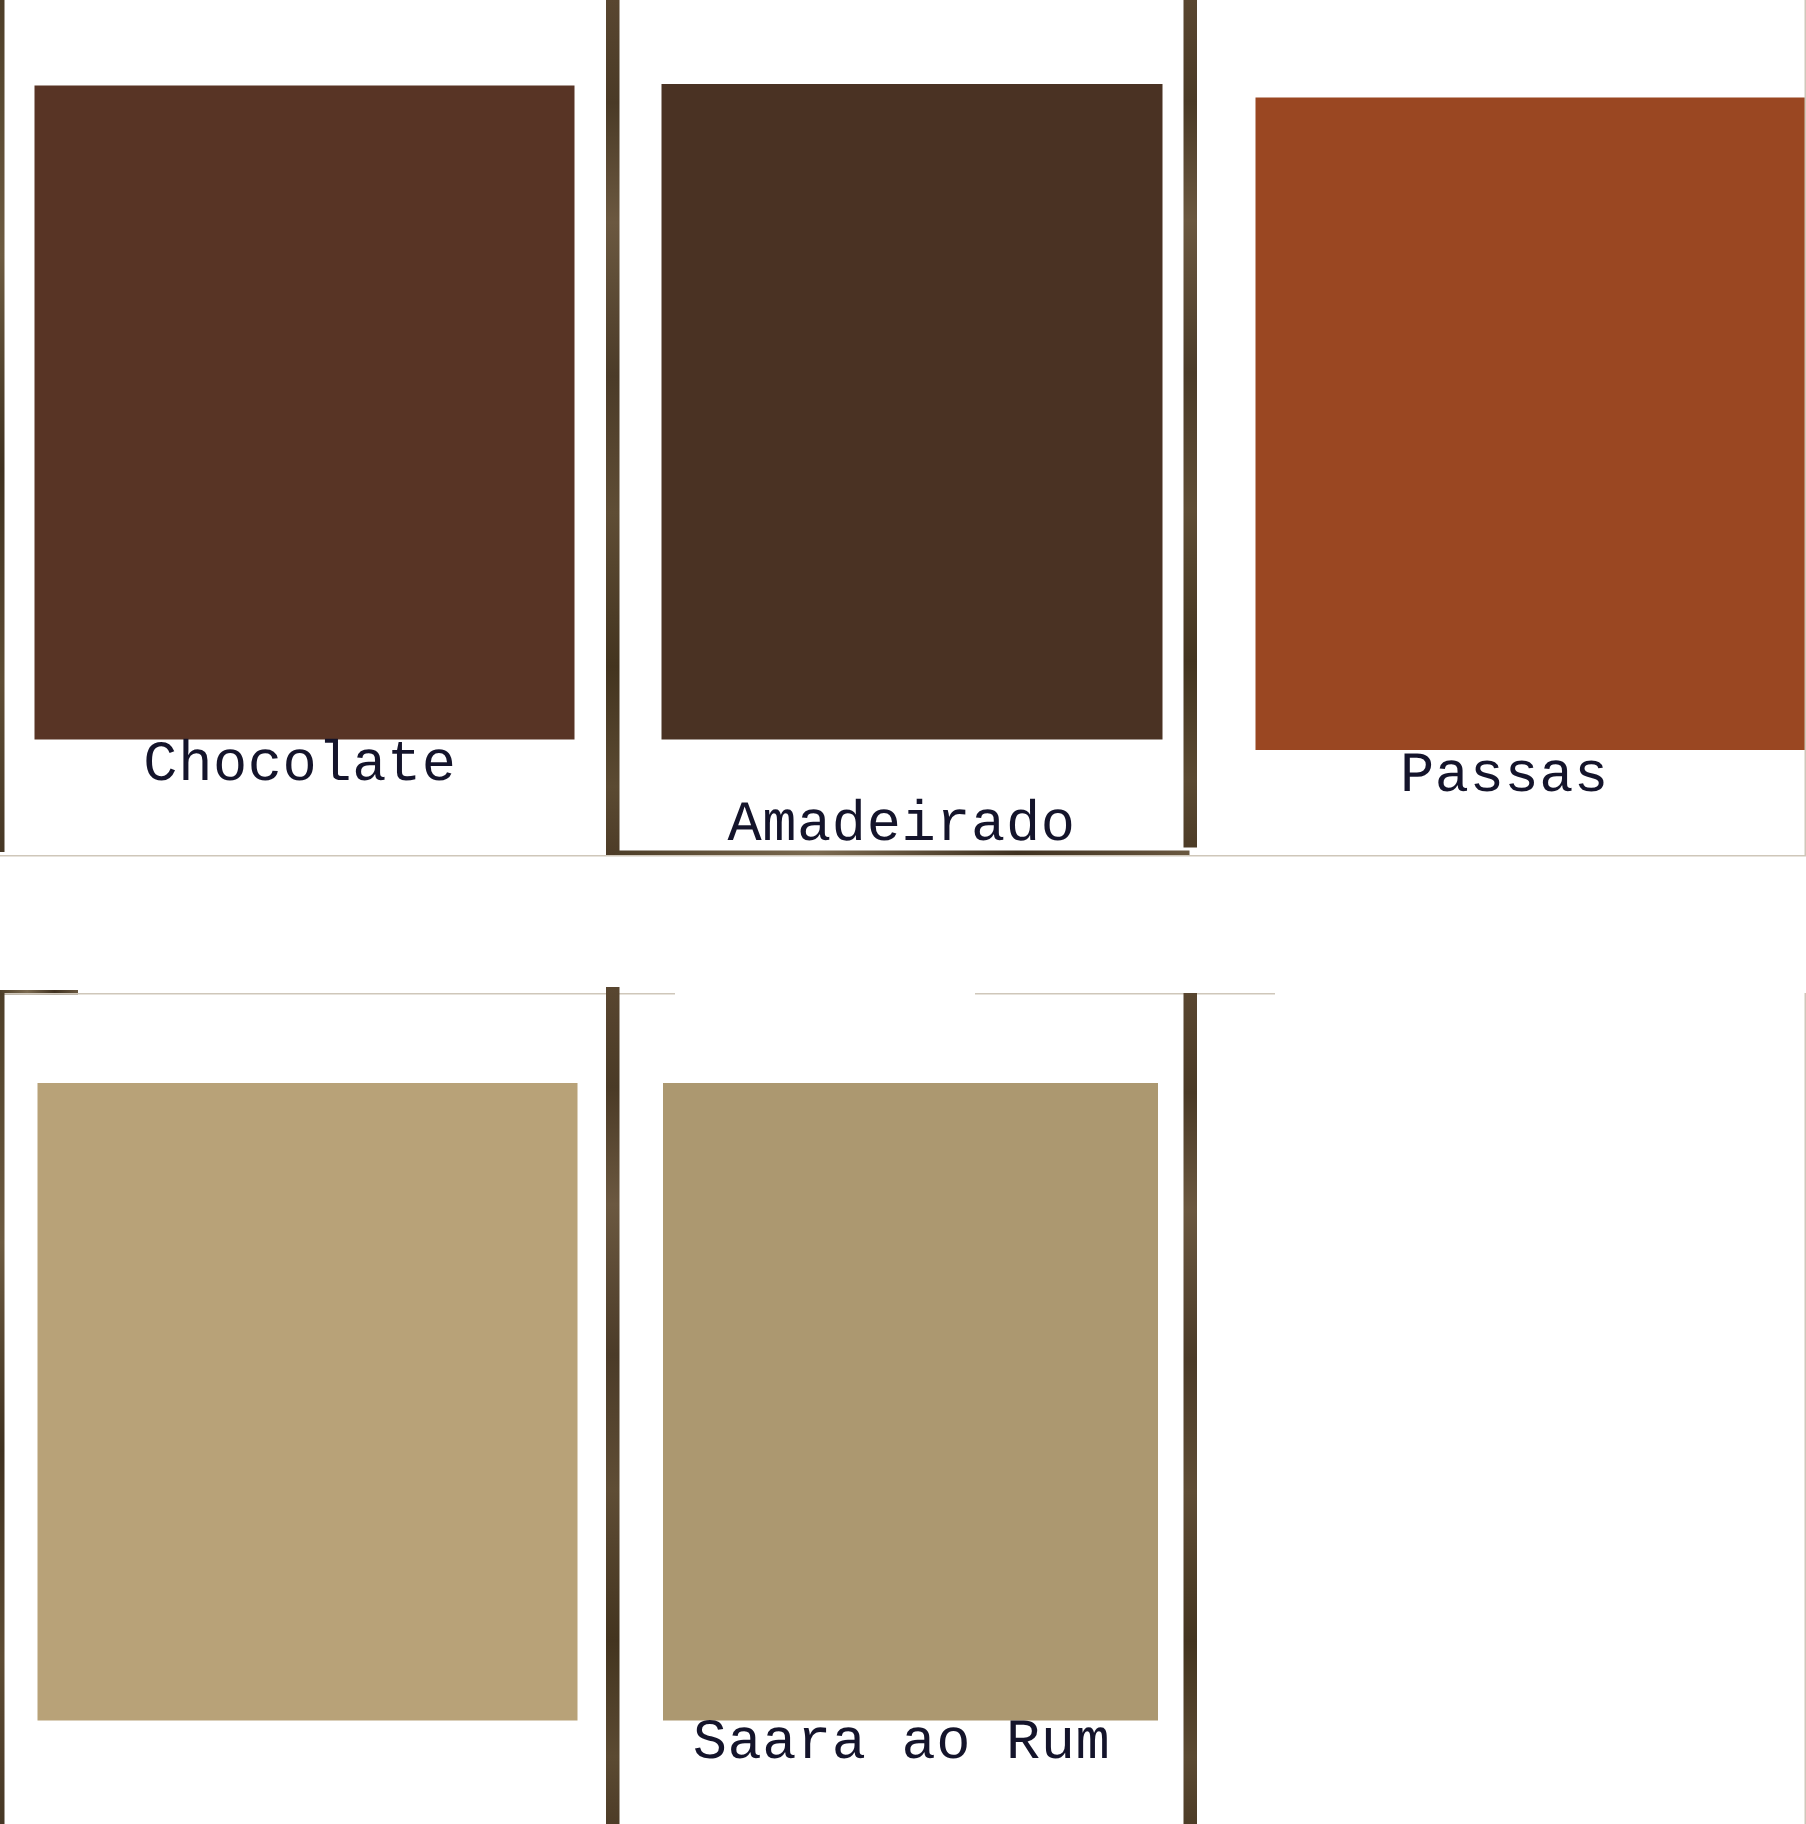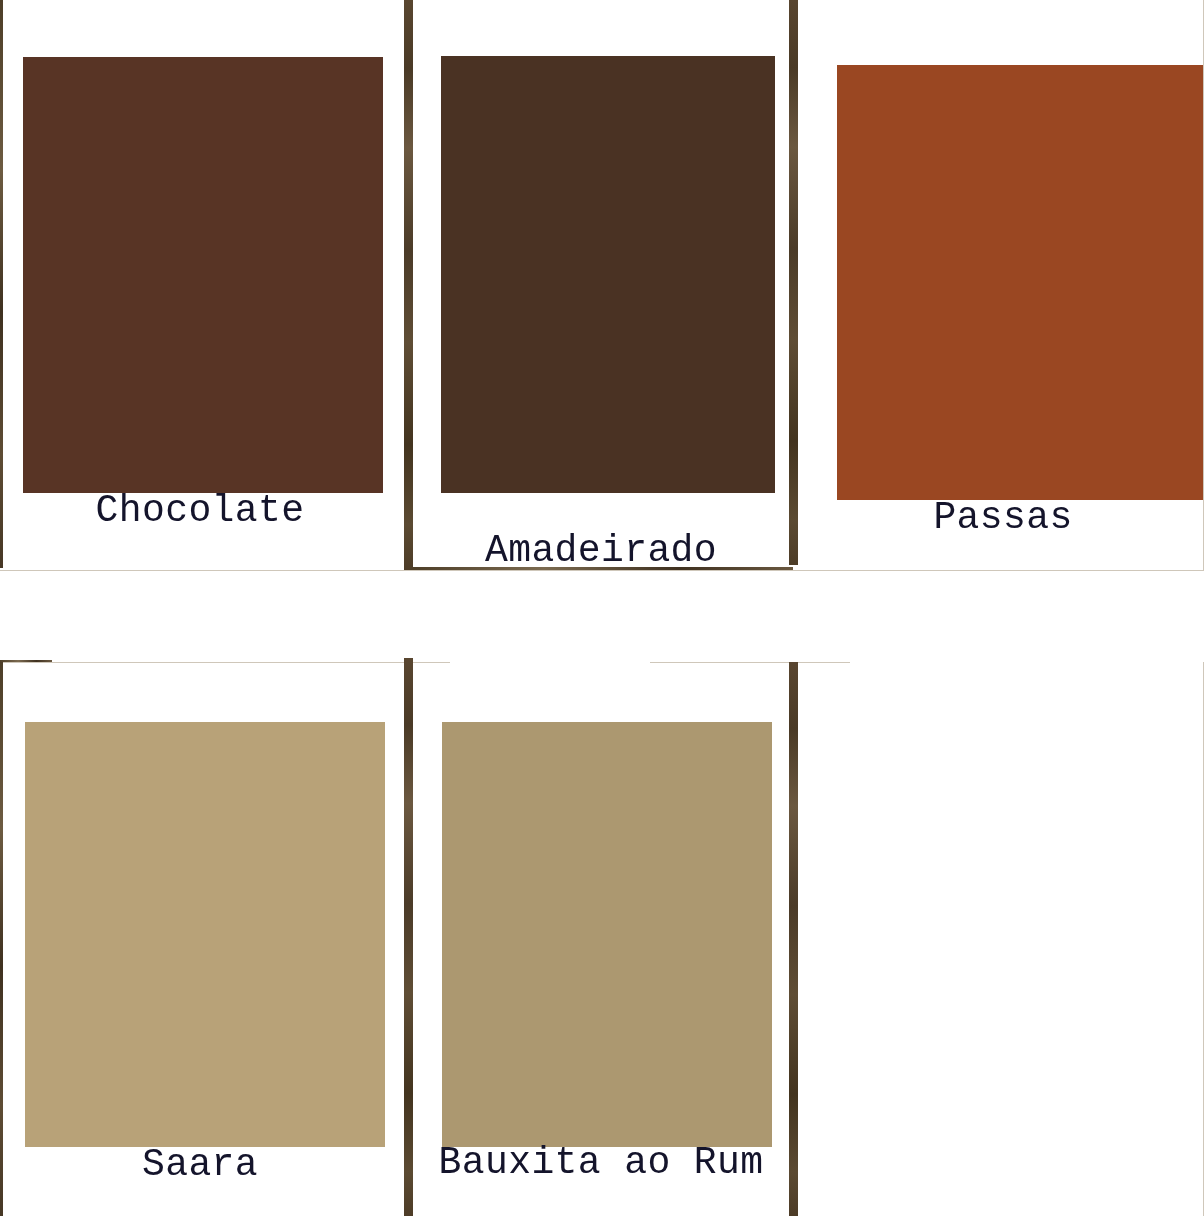--- a/index.html
+++ b/index.html
@@ -119,26 +119,25 @@
     <div class="divider-bar" style="left:789px; top:0px; height:565px;"></div>
     <div class="edge-rule-h" style="left:410px; top:567px; width:383px;"></div>
     <div class="hairline-h" style="left:0px; top:570px; width:1204px;"></div>
     <div class="hairline-v" style="left:1203px; top:0px; height:570px;"></div>
   </div>
 
   <div class="palette-row row-bottom">
 
     <div class="swatch-card" style="left:0px; width:400px;">
       <div class="swatch-chip" style="left:25px; top:66px; width:360px; height:425px; background:#b8a278;"></div>
-      <div class="swatch-label" style="top:491px;">Saara</div>
     </div>
 
     <div class="swatch-card" style="left:414px; width:374px;">
       <div class="swatch-chip" style="left:28px; top:66px; width:330px; height:425px; background:#ac9870;"></div>
-      <div class="swatch-label" style="top:489px;">Bauxita ao Rum</div>
+      <div class="swatch-label" style="top:489px;">Saara ao Rum</div>
     </div>
 
 
     <div class="edge-rule-h" style="left:0px; top:4px; width:52px;"></div>
     <div class="hairline-h" style="left:0px; top:6px; width:450px;"></div>
     <div class="hairline-h" style="left:650px; top:6px; width:200px;"></div>
     <div class="edge-rule-v" style="left:0px; top:6px; height:554px;"></div>
     <div class="divider-bar" style="left:404px; top:2px; height:558px;"></div>
     <div class="divider-bar" style="left:789px; top:6px; height:554px;"></div>
     <div class="hairline-v" style="left:1203px; top:6px; height:554px;"></div>

